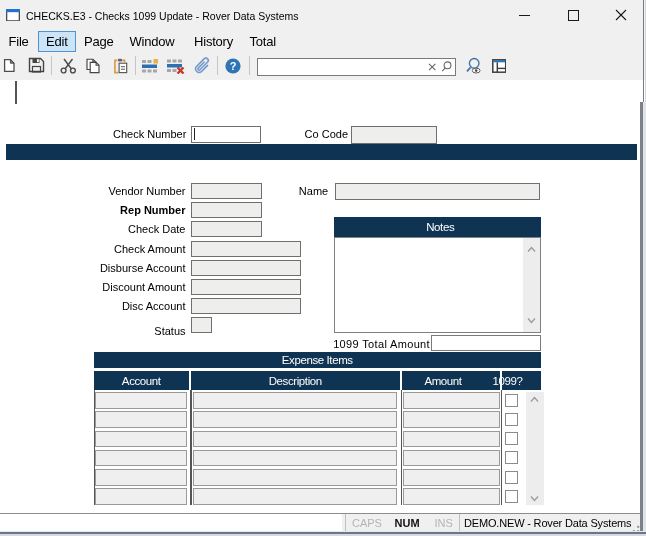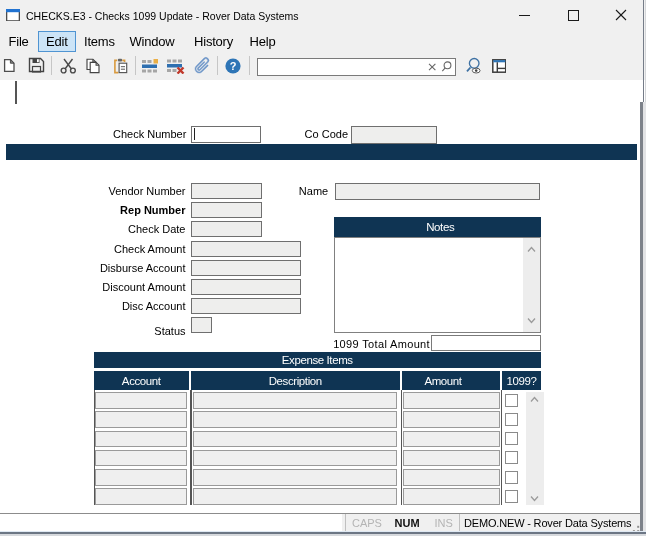--- a/index.html
+++ b/index.html
@@ -28,24 +28,24 @@
   <line x1="5" y1="10.5" x2="16" y2="10.5" stroke="#1a1a1a" stroke-width="1"></line>
   <rect x="54.5" y="5.5" width="10" height="10" fill="none" stroke="#1a1a1a" stroke-width="1"></rect>
   <line x1="102" y1="5" x2="112" y2="15" stroke="#1a1a1a" stroke-width="1.1"></line>
   <line x1="112" y1="5" x2="102" y2="15" stroke="#1a1a1a" stroke-width="1.1"></line>
 </svg>
 
 <div class="abs" style="left:0;top:30px;width:646px;height:23px;background:#f0f0f0;"></div>
 <div class="abs" style="left:38px;top:31px;width:38px;height:21px;background:#cce4f7;border:1px solid #4f94d2;box-sizing:border-box;"></div>
 <div class="abs" style="left:8.5px;top:33.5px;font-size:13px;letter-spacing:-0.2px;">File</div>
 <div class="abs" style="left:46px;top:33.5px;font-size:13px;letter-spacing:-0.2px;text-align:right;">Edit</div>
-<div class="abs" style="left:84px;top:33.5px;font-size:13px;letter-spacing:-0.2px;">Items</div>
+<div class="abs" style="left:84px;top:33.5px;font-size:13px;letter-spacing:-0.2px;">Page</div>
 <div class="abs" style="left:129.5px;top:33.5px;font-size:13px;letter-spacing:-0.2px;">Window</div>
 <div class="abs" style="left:194px;top:33.5px;font-size:13px;letter-spacing:-0.2px;">History</div>
-<div class="abs" style="left:249.5px;top:33.5px;font-size:13px;letter-spacing:-0.2px;">Help</div>
+<div class="abs" style="left:249.5px;top:33.5px;font-size:13px;letter-spacing:-0.2px;">Total</div>
 
 <div class="abs" style="left:0;top:53px;width:646px;height:27px;background:#f0f0f0;"></div>
 
 <div class="abs" style="left:51px;top:56px;width:1px;height:19px;background:#c6c6c6;"></div>
 <div class="abs" style="left:135px;top:56px;width:1px;height:19px;background:#c6c6c6;"></div>
 <div class="abs" style="left:217px;top:56px;width:1px;height:19px;background:#c6c6c6;"></div>
 <div class="abs" style="left:249px;top:56px;width:1px;height:19px;background:#c6c6c6;"></div>
 
 <svg class="abs" style="left:2px;top:58px" width="15" height="15" viewBox="0 0 15 15">
   <path d="M2.6 1.6 h5.8 l3.6 3.6 v8.2 h-9.4 z" fill="#fff" stroke="#4d4d4d" stroke-width="1.3"></path>
@@ -184,21 +184,21 @@
 <div class="abs navy" style="left:93.5px;top:352.3px;width:447.5px;height:15.8px;"></div>
 <div class="hdrtxt" style="left:93.5px;top:354.2px;width:447.5px;text-align:center;">Expense Items</div>
 
 <div class="abs navy" style="left:93.5px;top:371.2px;width:95.5px;height:19.2px;"></div>
 <div class="abs navy" style="left:191px;top:371.2px;width:208.5px;height:19.2px;"></div>
 <div class="abs navy" style="left:401.5px;top:371.2px;width:98.5px;height:19.2px;"></div>
 <div class="abs navy" style="left:502px;top:371.2px;width:39px;height:19.2px;"></div>
 <div class="hdrtxt" style="left:93.5px;top:375.2px;width:95.5px;text-align:center;">Account</div>
 <div class="hdrtxt" style="left:191px;top:375.2px;width:208.5px;text-align:center;">Description</div>
 <div class="hdrtxt" style="left:401.5px;top:375.2px;width:83px;text-align:center;">Amount</div>
-<div class="hdrtxt" style="left:502px;top:375.2px;width:39px;text-align:center;">1099?</div>
+<div class="hdrtxt" style="left:488px;top:375.2px;width:39px;text-align:center;">1099?</div>
 
 <div class="abs" style="left:93.7px;top:390.4px;width:1.4px;height:114.5px;background:#555;"></div>
 <div class="abs" style="left:190.2px;top:390.4px;width:1.4px;height:114.5px;background:#555;"></div>
 <div class="abs" style="left:400.7px;top:390.4px;width:1.4px;height:114.5px;background:#555;"></div>
 <div class="abs" style="left:500.9px;top:390.4px;width:1.4px;height:114.5px;background:#555;"></div>
 
 <div class="cell" style="left:94.5px;top:392.0px;width:92px;height:16.5px;"></div>
 <div class="cell" style="left:192.5px;top:392.0px;width:204px;height:16.5px;"></div>
 <div class="cell" style="left:402.5px;top:392.0px;width:97px;height:16.5px;"></div>
 <div class="chk" style="left:505px;top:393.6px;"></div>

